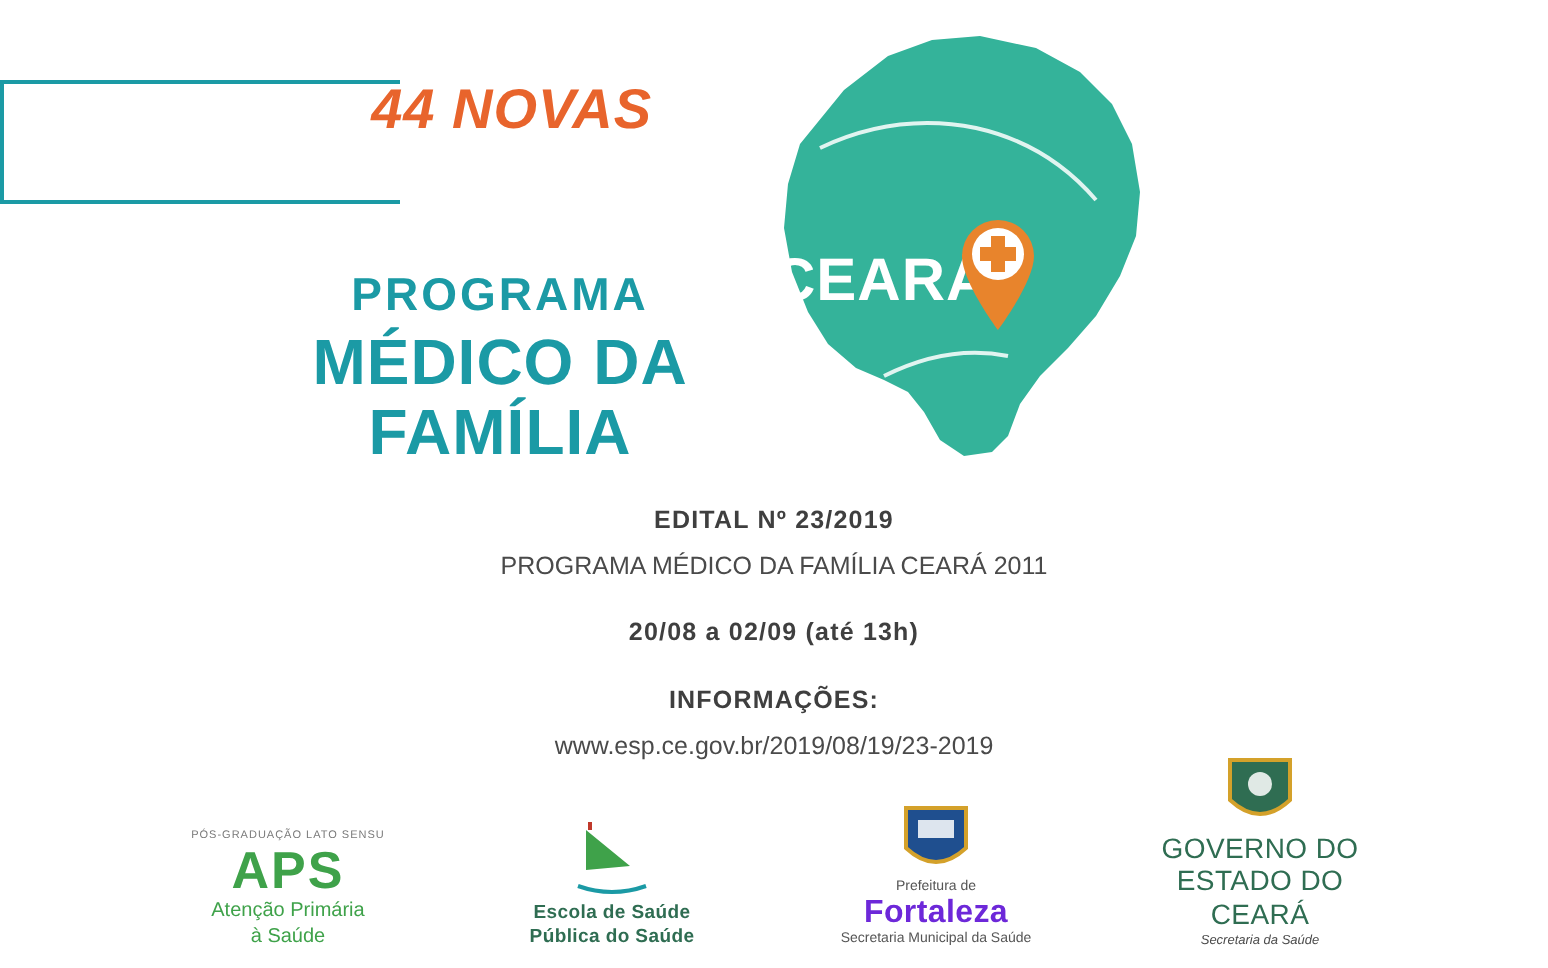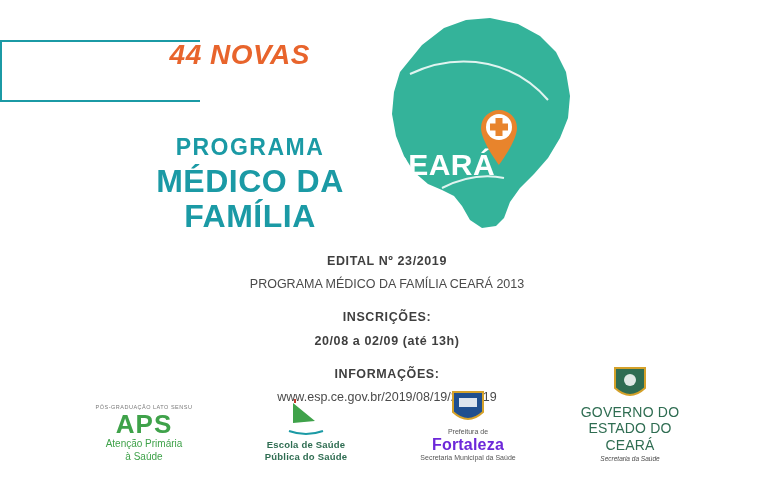--- a/index.html
+++ b/index.html
@@ -43,20 +43,21 @@
     position: absolute;
     left: 0;
     top: 40px;
     width: 310px;
     text-align: right;
     color: #e8642c;
     font-weight: bold;
     font-style: italic;
     line-height: 1.05;
     letter-spacing: 0.5px;
+    padding-left: 16px;
   }
   .headline .l1 {
     font-size: 28px;
     display: block;
   }
   .headline .l2 {
     font-size: 40px;
     display: block;
     margin-top: -2px;
   }
@@ -97,21 +98,20 @@
   }
   .map-label {
     position: absolute;
     left: 16px;
     top: 112px;
     font-size: 30px;
     font-weight: bold;
     color: #ffffff;
     letter-spacing: 0.5px;
     z-index: 3;
-    margin-top: 24px;
   }
   .pin {
     position: absolute;
     left: 105px;
     top: 93px;
     z-index: 4;
   }
 
   
   .info {
@@ -132,21 +132,21 @@
     font-size: 12.5px;
     color: #4a4a4a;
   }
   .info .row { line-height: 1.45; }
   .info .gap { height: 10px; }
 
   
   .logos {
     position: absolute;
     left: 0;
-    bottom: 22px;
+    bottom: 10px;
     width: 774px;
     display: flex;
     justify-content: center;
     align-items: flex-end;
     gap: 44px;
   }
   .logo {
     text-align: center;
     width: 118px;
   }
@@ -253,26 +253,23 @@
         <rect x="15" y="18.5" width="18" height="7" fill="#e8842c"></rect>
       </svg>
     </span>
   </div>
 
   <div class="info">
     <div class="row">
       <span class="strong">EDITAL Nº 23/2019</span>
     </div>
     <div class="row">
-      <span class="plain">PROGRAMA MÉDICO DA FAMÍLIA CEARÁ 2013</span>
+      <span class="plain">PROGRAMA MÉDICO DA FAMÍLIA CEARÁ 2011</span>
     </div>
     <div class="gap"></div>
-    <div class="row">
-      <span class="strong">INSCRIÇÕES:</span>
-    </div>
     <div class="row">
       <span class="strong">20/08 a 02/09 (até 13h)</span>
     </div>
     <div class="gap"></div>
     <div class="row">
       <span class="strong">INFORMAÇÕES:</span>
     </div>
     <div class="row">
       <span class="plain">www.esp.ce.gov.br/2019/08/19/23-2019</span>
     </div>

